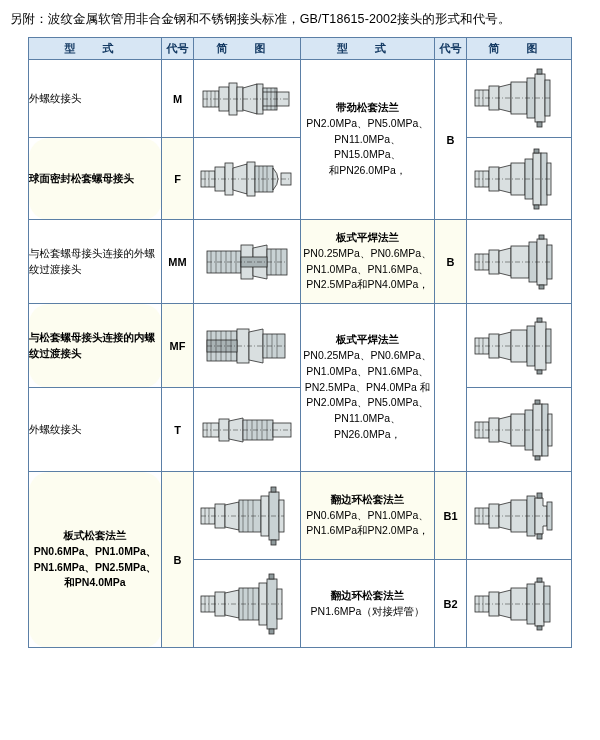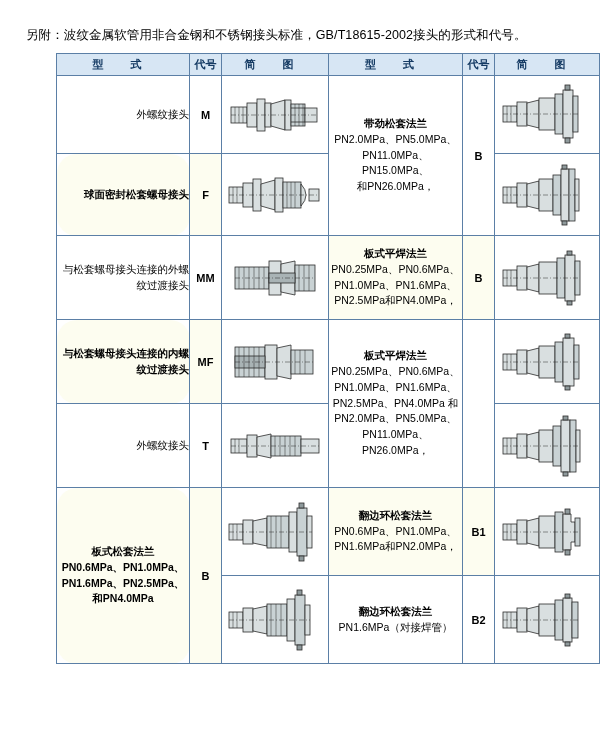--- a/index.html
+++ b/index.html
@@ -5,33 +5,33 @@
   * { box-sizing: border-box; }
   html, body {
     margin: 0; padding: 0;
     width: 600px; height: 740px;
     background: #ffffff;
     font-family: "Liberation Sans", sans-serif;
   }
   #page {
     width: 600px; height: 740px;
     position: relative;
-    padding: 16px;
+    padding: 0;
   }
   .doc-title {
     font-size: 12.5px;
     color: #000;
     padding: 11px 0 9px 10px;
     letter-spacing: 0.1px;
     white-space: nowrap;
   }
   table.spec {
     border-collapse: collapse;
     table-layout: fixed;
-    margin-left: 40px;
+    margin-left: 28px;
     width: 477px;
     border: 1px solid #5b7fa6;
   }
   table.spec td, table.spec th {
     border: 1px solid #5b7fa6;
     vertical-align: middle;
     padding: 0;
   }
   thead th {
     background: #d7e6f4;
@@ -42,21 +42,21 @@
     text-align: center;
   }
   .hdr-type { letter-spacing: 12px; padding-left: 12px; }
   .cell-type {
     font-size: 10.5px;
     color: #000;
     padding: 4px 6px;
     line-height: 1.5;
     text-align: center;
   }
-  .cell-type.center { text-align: right; }
+  .cell-type.center { text-align: left; }
   .cell-code {
     font-size: 11px;
     font-weight: bold;
     text-align: center;
     color: #000;
   }
   .cell-fig {
     text-align: center;
     background: #ffffff;
   }

